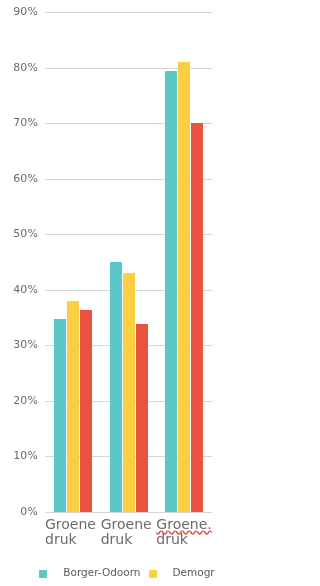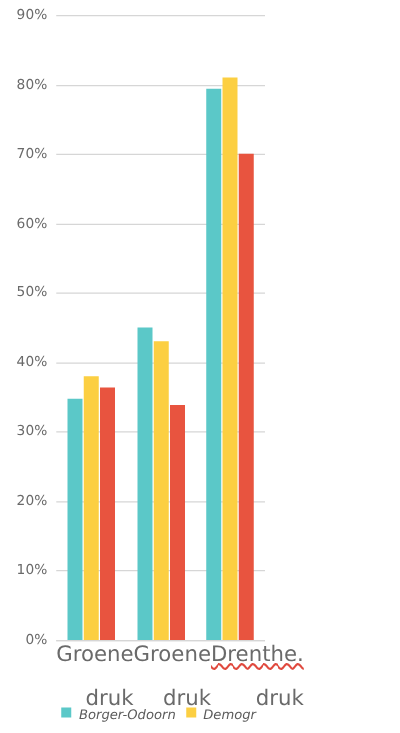--- a/index.html
+++ b/index.html
@@ -69,44 +69,44 @@
     background:#d6d6d6;
   }
   .xlabels{
     position:absolute;
     left:45px; top:517px;
     width:167px;
     display:flex;
   }
   .xlabel{
     flex:1 1 0;
-    text-align:right;
-    font-size:17px;
+    text-align:left;
+    font-size:14px;
     line-height:15px;
     color:#6a6a6a;
   }
-  .xlabel .l2{display:block;margin-top:20px;}
+  .xlabel .l2{display:block;}
   .spell{
     text-decoration:underline wavy #e04a3f;
     text-decoration-skip-ink:none;
   }
 
   
   .legend{
     position:absolute;
     left:0; top:566px;
     width:254px;
     display:flex;
     justify-content:center;
     align-items:center;
     gap:8px;
     font-size:10.5px;
     color:#5a5a5a;
   }
-  .legend-item{display:flex;align-items:flex-start;gap:6px;white-space:nowrap;font-style:italic;}
+  .legend-item{display:flex;align-items:flex-end;gap:16px;white-space:nowrap;}
   .swatch{width:8px;height:8px;display:inline-block;}
 </style>
 </head>
 <body>
 
 <div id="chart-root">
 
   <div class="plot-area">
     <div id="gridlines">
         <div class="gridline" style="top: 0px;"></div>
@@ -151,21 +151,21 @@
       <div class="group">
         <div class="bar s0" title="Borger-Odoorn Demogr. druk: 79.3%" style="height: 440.556px; background: rgb(91, 200, 200);"></div>
         <div class="bar s1" title="Drenthe Demogr. druk: 81%" style="height: 450px; background: rgb(252, 207, 66);"></div>
         <div class="bar s2" title="Nederland Demogr. druk: 70%" style="height: 388.889px; background: rgb(232, 84, 63);"></div>
       </div>
     </div>
 
   <div class="xlabels" id="xlabels">
       <div class="xlabel"><span class="l1">Groene</span><span class="l2">druk</span></div>
       <div class="xlabel"><span class="l1">Groene</span><span class="l2">druk</span></div>
-      <div class="xlabel"><span class="l1 spell">Drenthe.</span><span class="l2">druk</span></div>
+      <div class="xlabel"><span class="l1 spell">Groene.</span><span class="l2">druk</span></div>
     </div>
 
   <div class="legend" id="legend">
       <div class="legend-item">
         <span class="swatch" style="background: rgb(91, 200, 200);"></span>
         <span>Borger-Odoorn</span>
       </div>
       <div class="legend-item">
         <span class="swatch" style="background: rgb(252, 207, 66);"></span>
         <span>Demogr</span>

